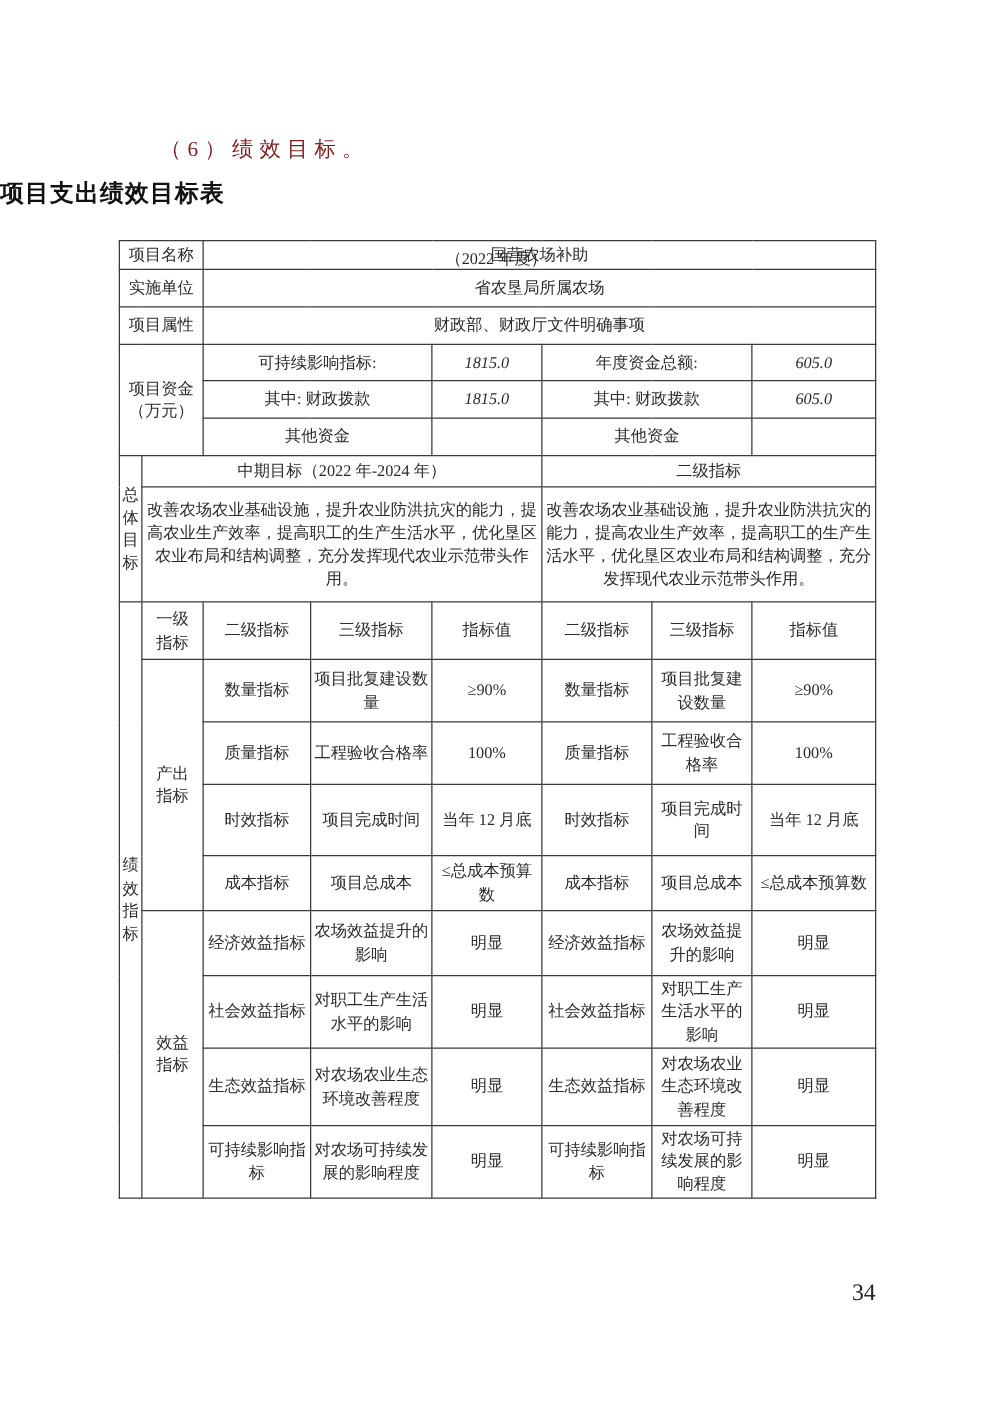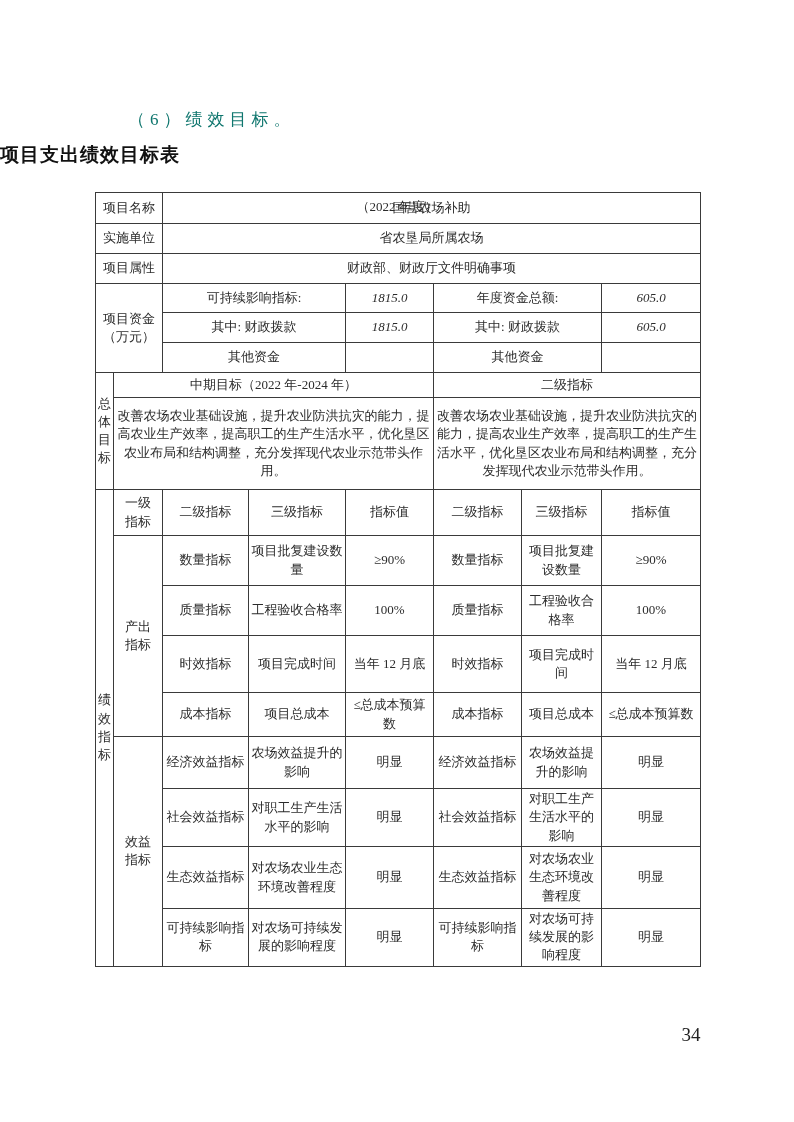--- a/index.html
+++ b/index.html
@@ -7,21 +7,21 @@
   body {
     width: 794px; height: 1122px;
     position: relative;
     font-family: "Liberation Serif", "DejaVu Serif", serif;
     color: #2b2b2b;
   }
   .page { position: absolute; inset: 0; background: #ffffff; }
 
   .heading {
     position: absolute; left: 128px; top: 108px;
-    font-size: 17px; letter-spacing: 5px; color: #0f766e;
+    font-size: 17px; letter-spacing: 5px; color: #7f1d1d;
   }
   .doc-title {
     position: absolute; left: 0; top: 142px; width: 100%;
     text-align: left; font-size: 19px; font-weight: bold; color: #111;
     letter-spacing: 1px;
   }
   .doc-subtitle {
     position: absolute; left: 0; top: 174px; width: 100%;
     text-align: center; font-size: 13px; color: #2b2b2b; margin-top: 24px;
   }
@@ -72,21 +72,21 @@
         <col style="width:49px">
         <col style="width:86px">
         <col style="width:97px">
       <col style="width:88px">
         <col style="width:88px">
         <col style="width:80px">
         <col style="width:99px">
     </colgroup>
 
     <tbody>
-        <tr style="height:31px">
+        <tr style="height:23px">
       <td colspan="2">项目名称</td>
       <td colspan="6">国营农场补助</td>
     </tr>
     <tr style="height:30px">
       <td colspan="2">实施单位</td>
       <td colspan="6">省农垦局所属农场</td>
     </tr>
     <tr style="height:30px">
       <td colspan="2">项目属性</td>
       <td colspan="6">财政部、财政厅文件明确事项</td>

